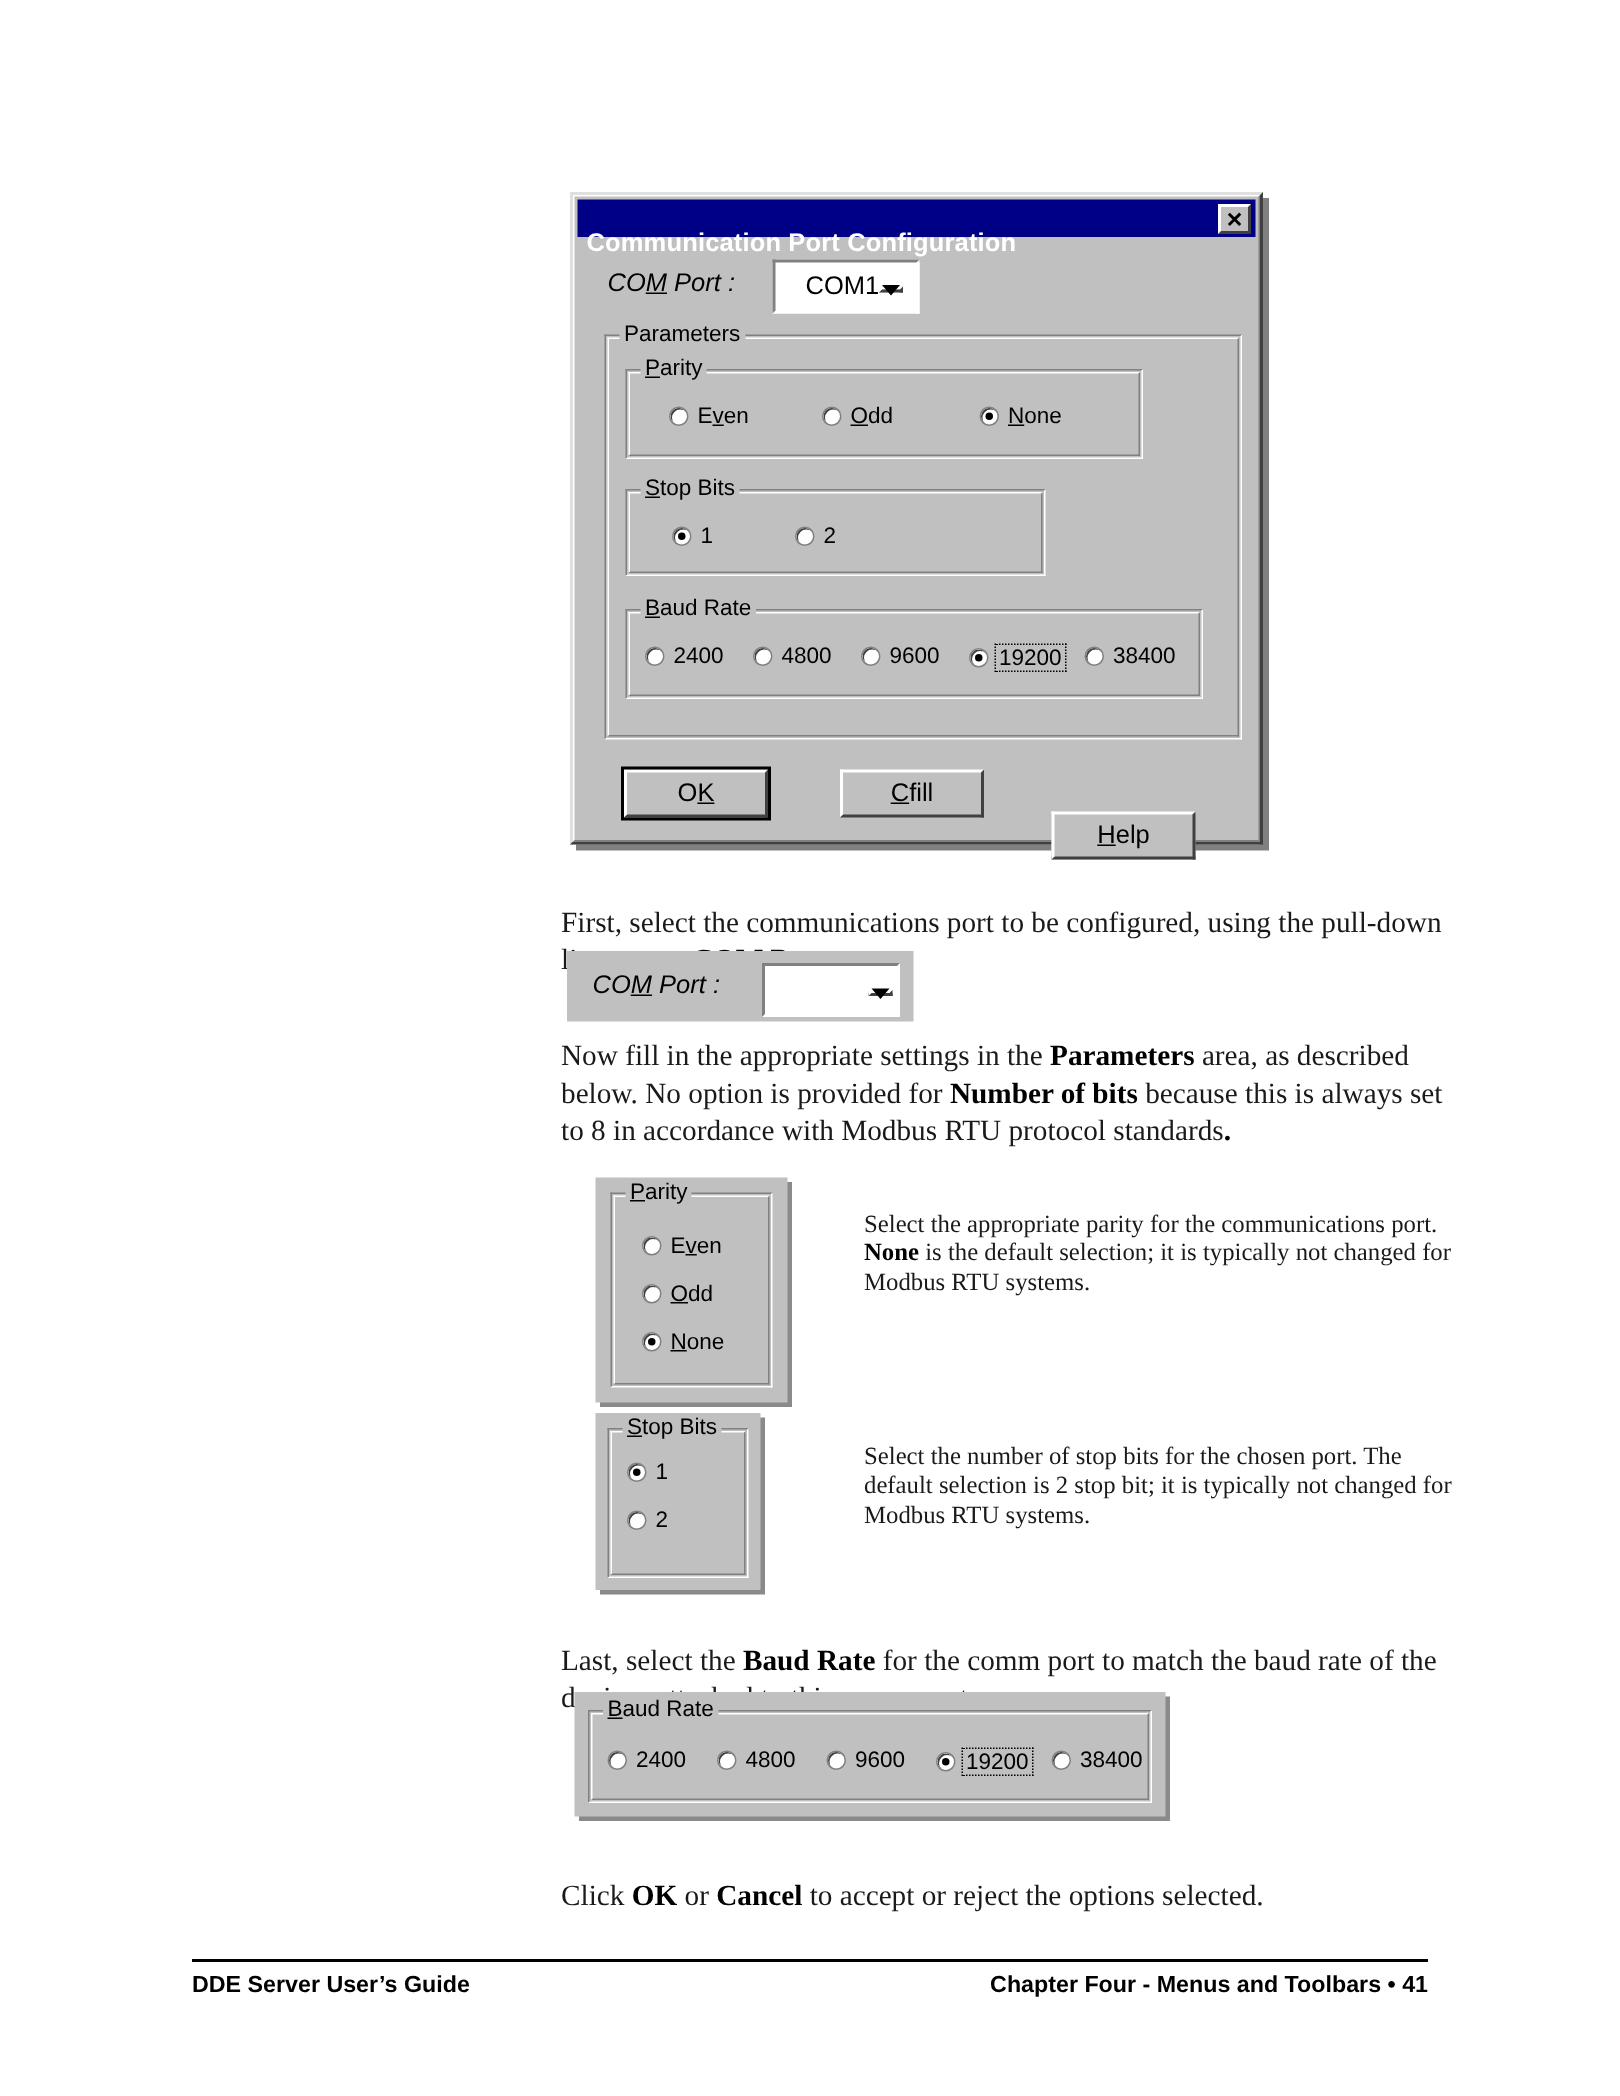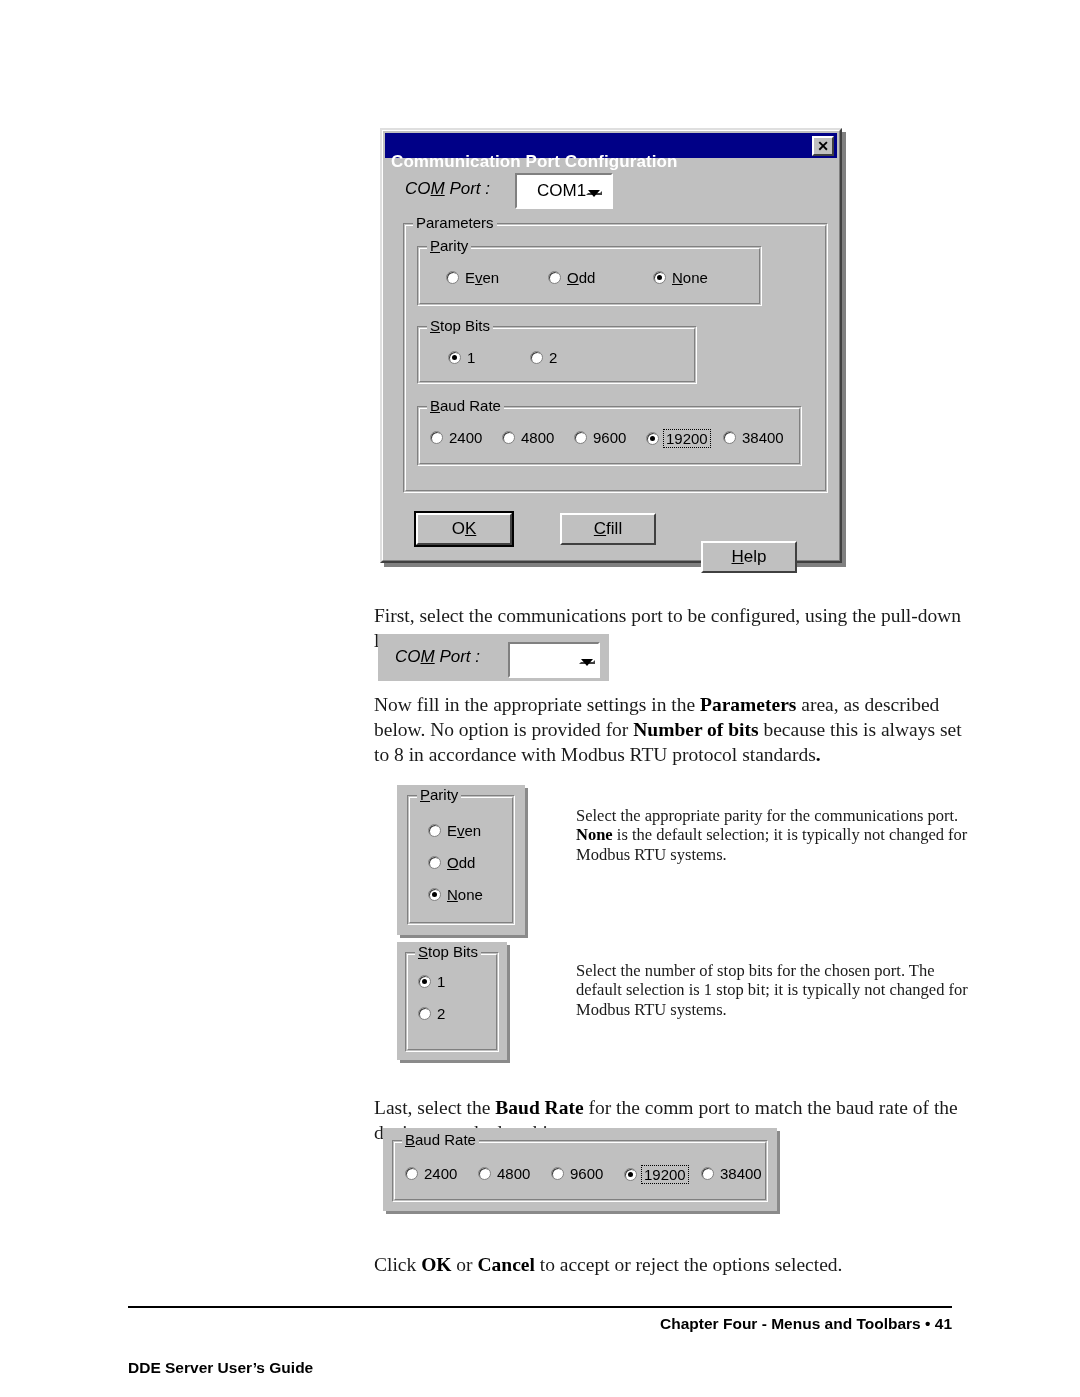--- a/index.html
+++ b/index.html
@@ -252,21 +252,21 @@
     border-top: 2px solid #000000;
   }
   .footer-left, .footer-right {
     position: absolute;
     top: 1315px;
     font-family: "Liberation Sans", sans-serif;
     font-size: 15.5px;
     font-weight: bold;
     color: #000000;
   }
-  .footer-left { left: 128px; margin-top: 44px; }
+  .footer-left { left: 128px; }
   .footer-right { right: 128px; }
 </style>
 </head>
 <body>
 
 <div class="win win-outer" style="left:380px; top:128px; width:462px; height:435px;">
   <div class="win-inner">
 
     <div class="titlebar">
       <span class="title-text">Communication Port Configuration</span>
@@ -417,21 +417,21 @@
       <span class="dot"></span>
       <span class="lbl">1</span>
     </label>
     <label class="radio" style="left:12px; top:52px;">
       <span class="dot"></span>
       <span class="lbl">2</span>
     </label>
   </div>
 </div>
 
-<p class="desc" style="left:576px; top:944px; width:400px;">Select the number of stop bits for the chosen port. The default selection is 1 stop bit; it is typically not changed for Modbus RTU systems.</p>
+<p class="desc" style="left:576px; top:944px; width:400px;">Select the number of stop bits for the chosen port. The default selection is 2 stop bit; it is typically not changed for Modbus RTU systems.</p>
 
 <p class="para" style="left:374px; top:1075px; width:604px;">
   <span>Last, select the </span><b>Baud Rate</b><span> for the comm port to match the baud rate of the devices attached to this comm port:</span>
 </p>
 
 <div class="panel" style="left:383px; top:1128px; width:394px; height:83px; box-shadow:3px 3px 0 0 #8a8a8a;">
   <div class="group" style="left:9px; top:12px; width:376px; height:62px;">
     <div class="group-in"></div>
     <span class="group-label">
       <u>B</u><span>aud Rate</span>

